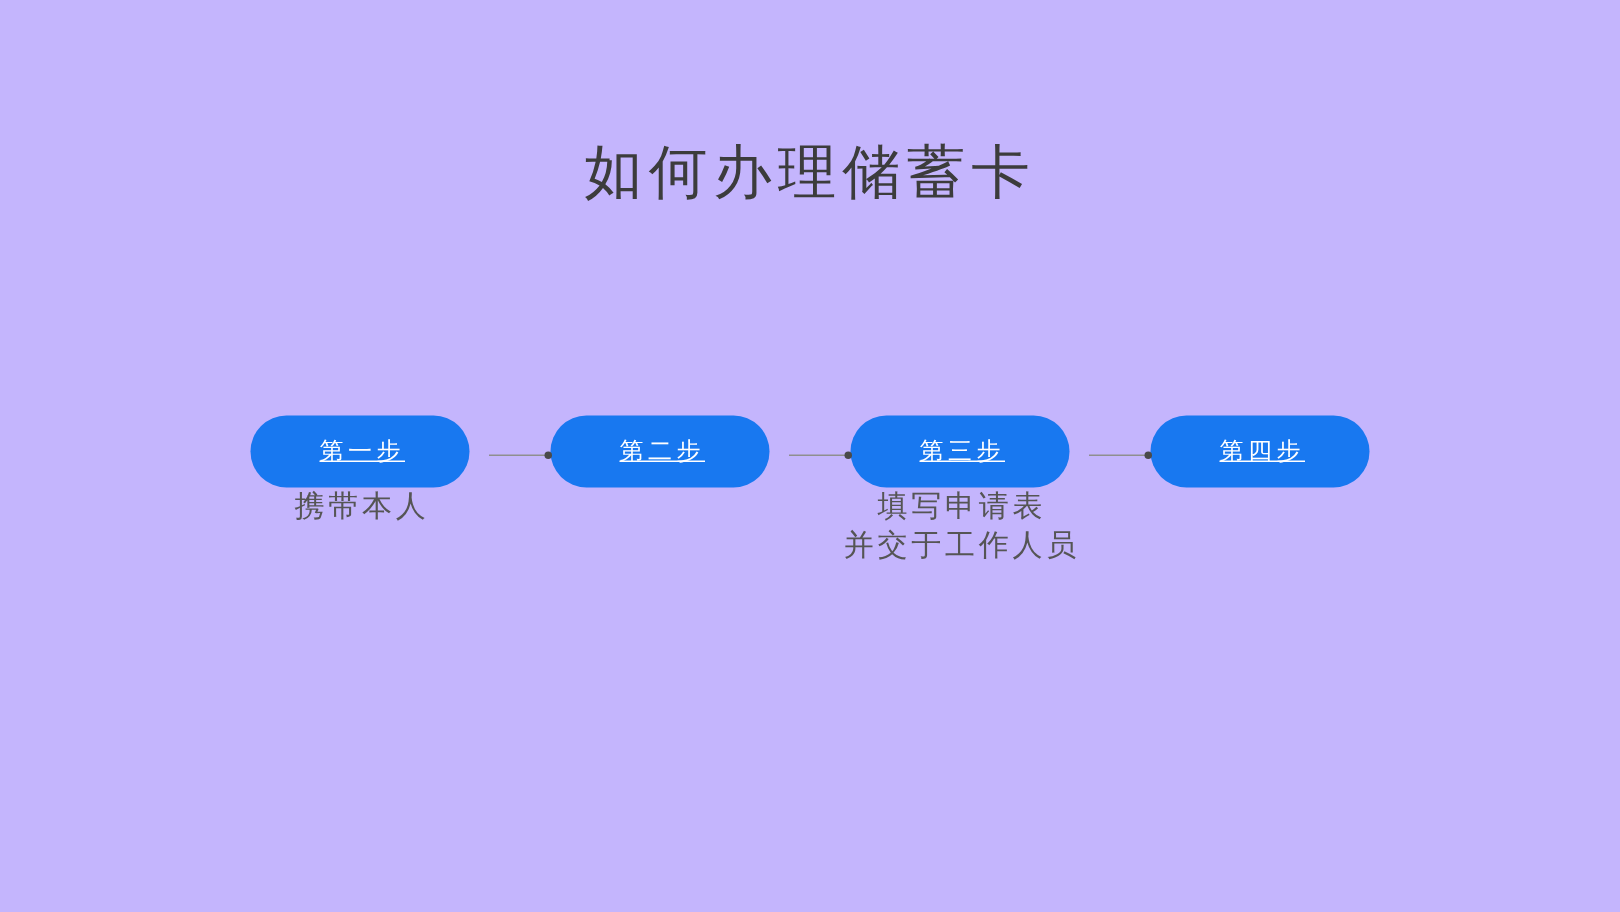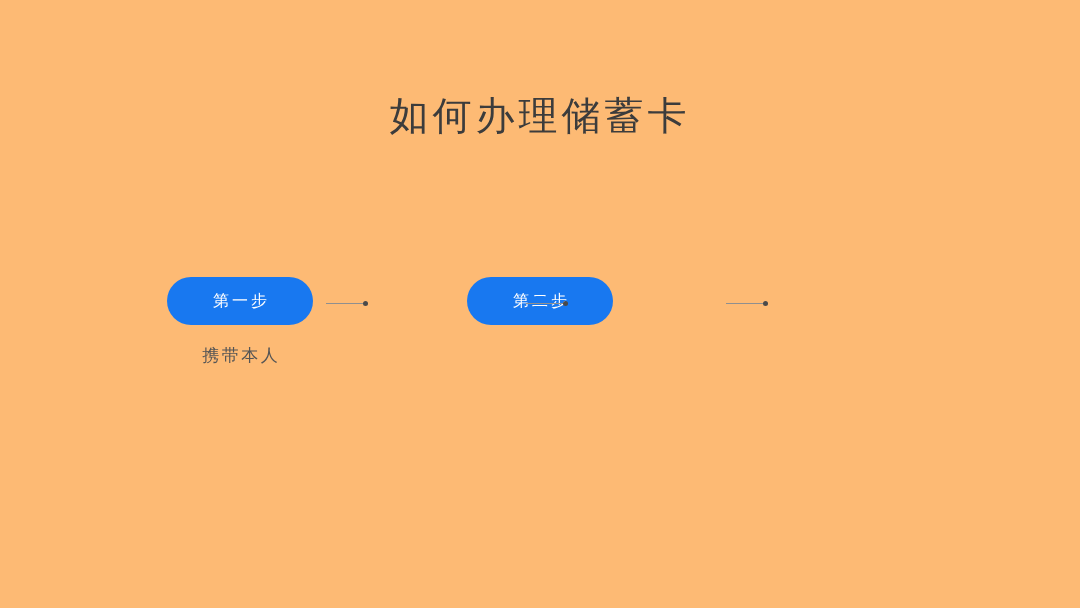--- a/index.html
+++ b/index.html
@@ -13,21 +13,21 @@
     background: #fafafa;
     font-family: "Liberation Sans", "DejaVu Sans", sans-serif;
     overflow: hidden;
     position: relative;
   }
 
   .slide {
     position: relative;
     width: 1080px;
     height: 608px;
-    background: #fdba74;
+    background: #c4b5fd;
     box-sizing: border-box;
   }
 
   
   .slide-title {
     position: absolute;
     top: 92px;
     left: 0;
     width: 1080px;
     text-align: center;
@@ -69,26 +69,26 @@
     color: #ffffff;
     font-size: 16px;
     font-weight: 400;
     letter-spacing: 3px;
     display: flex;
     align-items: center;
     justify-content: center;
     box-sizing: border-box;
     text-indent: 3px;
     white-space: nowrap;
+    text-decoration: underline;
   }
 
   .step-caption {
-    margin-top: 18px;
     text-align: center;
-    font-size: 17px;
+    font-size: 20px;
     font-weight: 400;
     color: #555555;
     letter-spacing: 2.5px;
     line-height: 26px;
     white-space: nowrap;
   }
   .step-caption .cap-line {
     display: block;
     text-indent: 2.5px;
   }
@@ -134,22 +134,30 @@
       <div class="step-pill">第一步</div>
       <div class="step-caption">
         <span class="cap-line">携带本人</span>
       </div>
     </div>
 
     <div class="step">
       <div class="step-pill">第二步</div>
     </div>
 
+    <div class="step">
+      <div class="step-pill">第三步</div>
+      <div class="step-caption">
+        <span class="cap-line">填写申请表</span>
+        <span class="cap-line">并交于工作人员</span>
+      </div>
+    </div>
 
     <div class="step">
+      <div class="step-pill">第四步</div>
     </div>
 
   </div>
 
   <div class="connector c1">
     <span class="conn-line"></span>
     <span class="conn-dot"></span>
   </div>
 
   <div class="connector c2">

